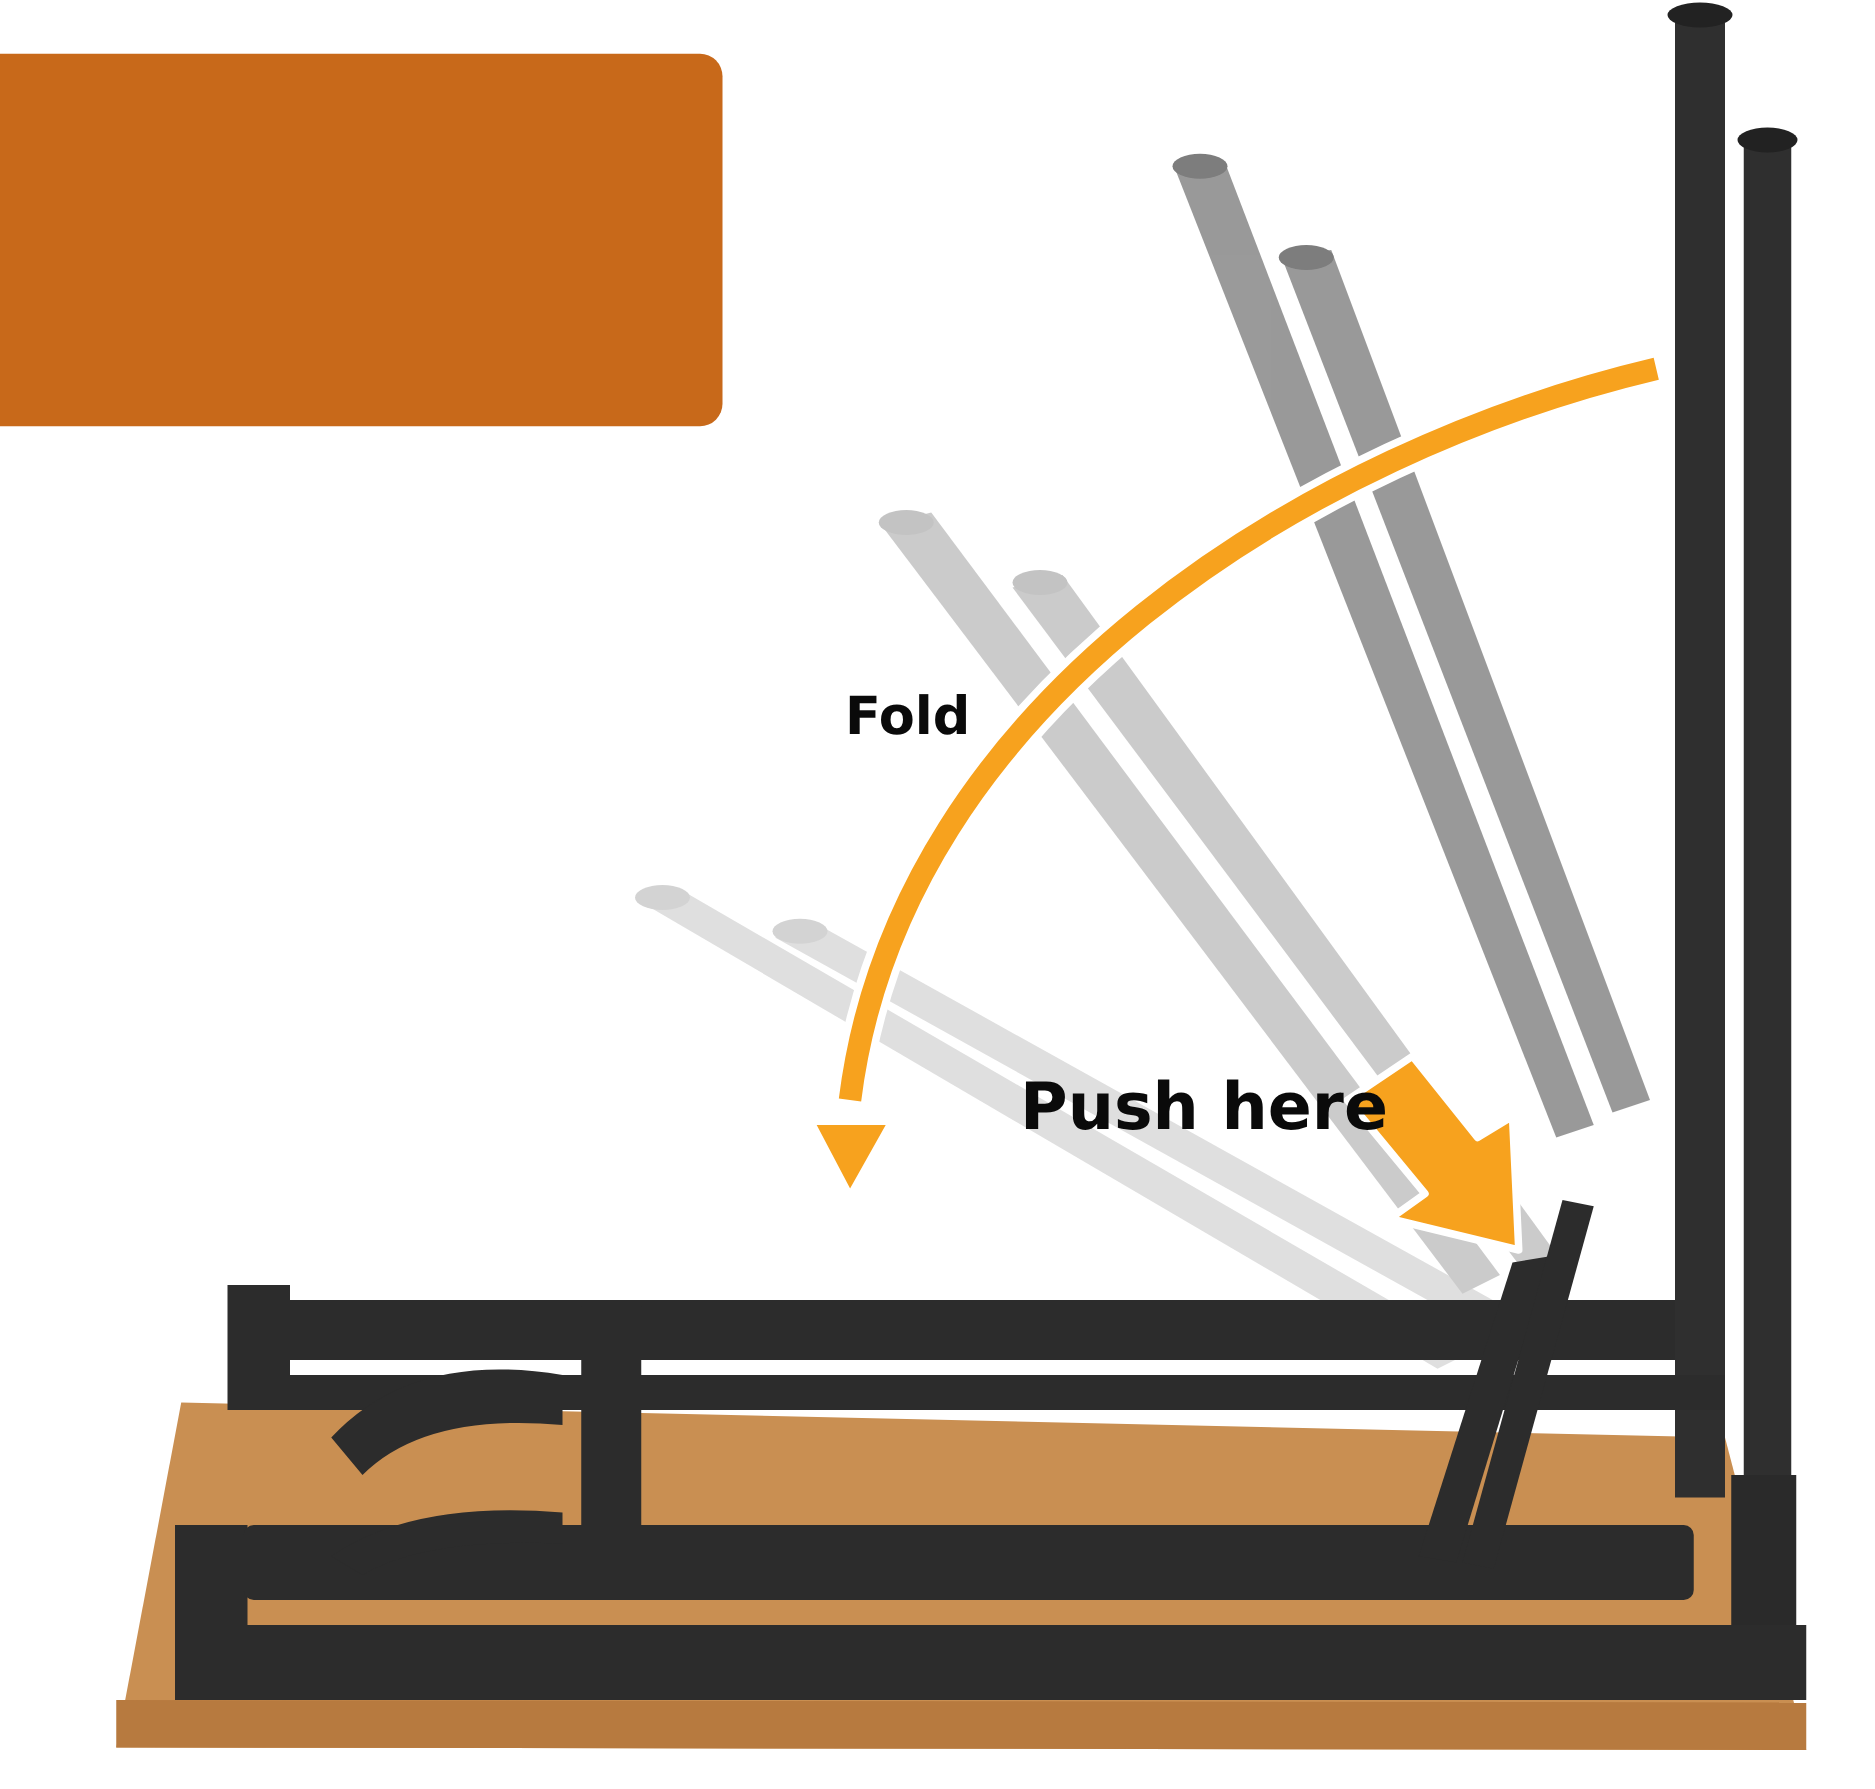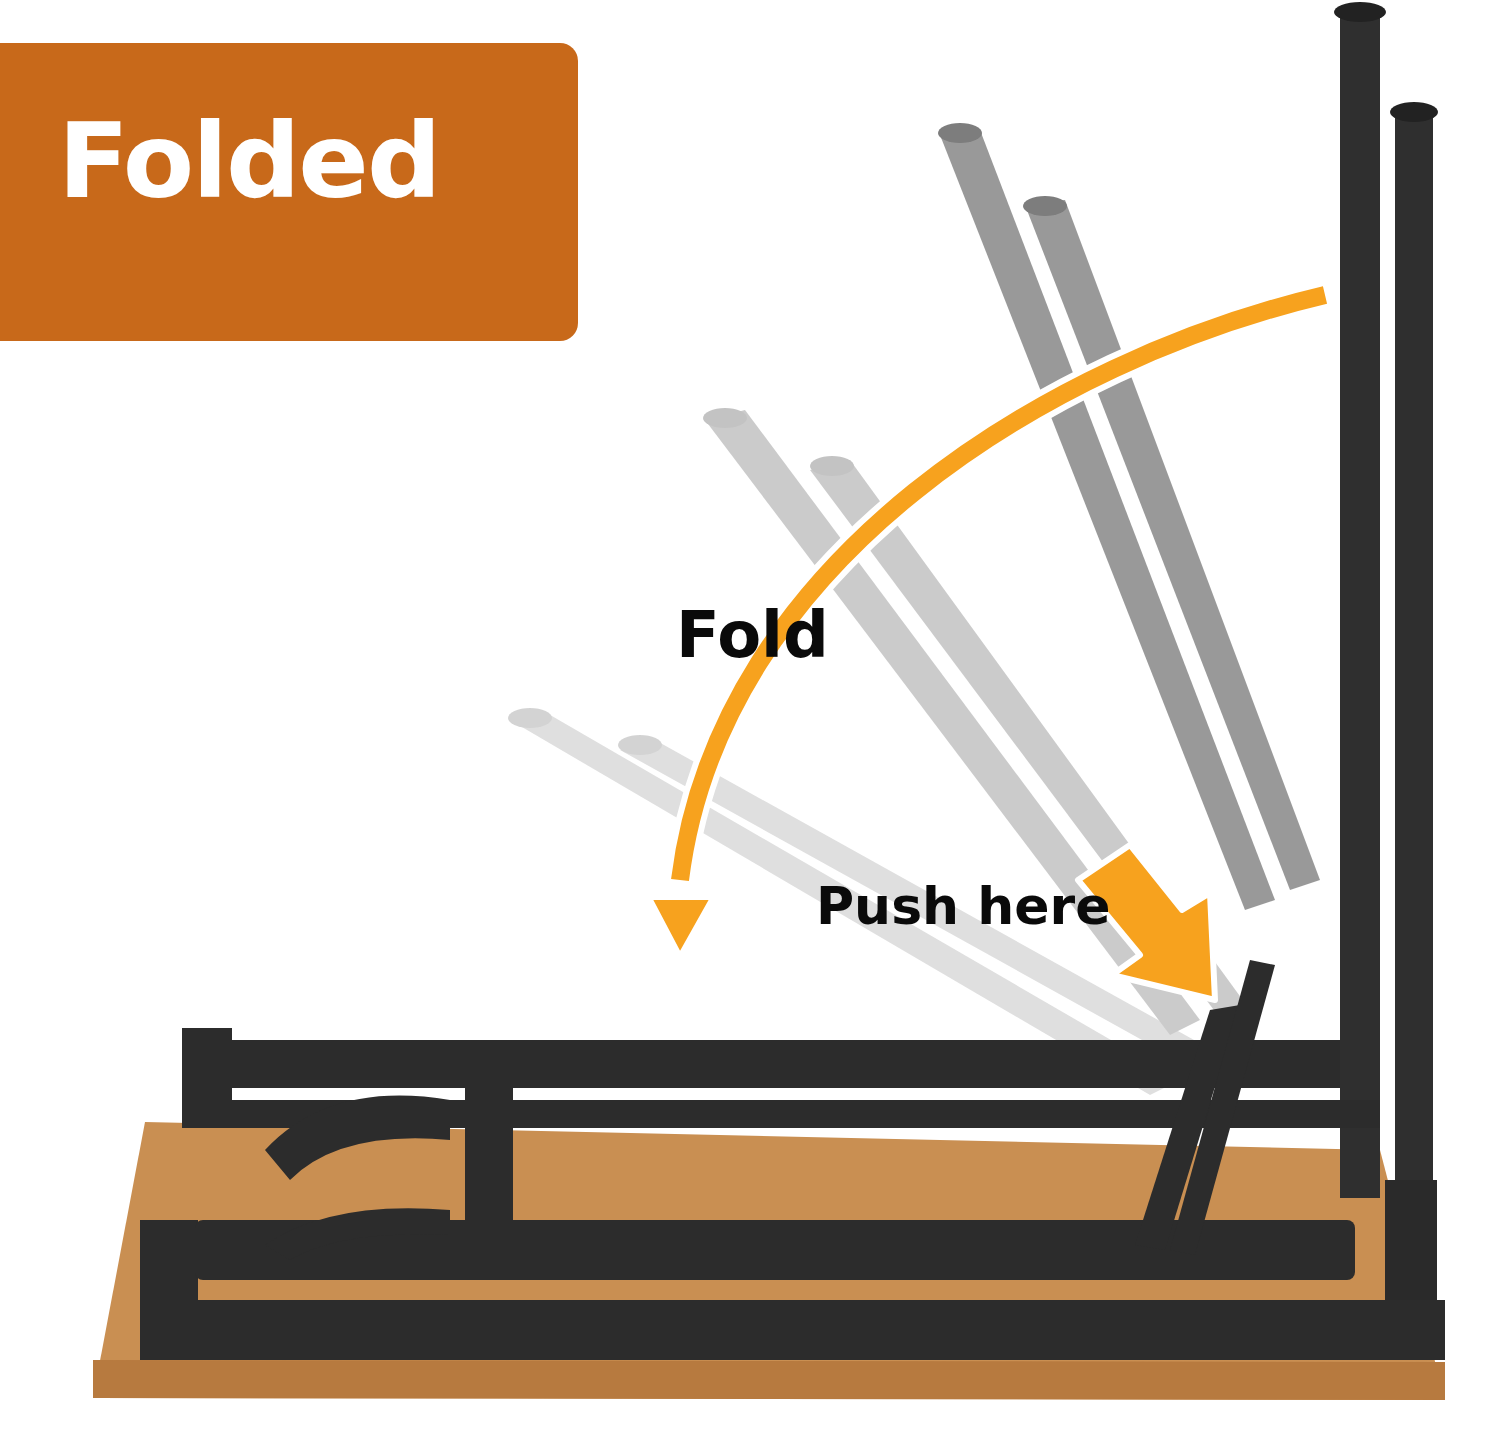--- a/index.html
+++ b/index.html
@@ -3,22 +3,22 @@
 <meta charset="utf-8">
 <style>
   html, body { margin:0; padding:0; background:#ffffff; }
   body { width:1500px; height:1431px; position:relative; overflow:hidden; font-family:"DejaVu Sans", sans-serif; }
   .badge { position:absolute; left:0; top:43px; width:578px; height:298px; background:#c8691a; border-radius:0 18px 18px 0; }
   .badge-line { position:absolute; left:58px; color:#fff; font-family:"DejaVu Sans", sans-serif; font-weight:bold; font-size:104px; line-height:1; letter-spacing:-2px; white-space:nowrap; }
   .badge-line.l1 { top:66px; }
   .badge-line.l2 { top:190px; }
   .scene { position:absolute; left:0; top:0; width:1500px; height:1431px; }
   .label { position:absolute; font-family:"DejaVu Sans", sans-serif; font-weight:bold; color:#0a0a0a; white-space:nowrap; }
-  .fold-label { left:676px; top:598px; font-size:64px;text-align:right; }
-  .push-label { left:816px; top:876px; font-size:52px; }
+  .fold-label { left:676px; top:548px; font-size:42px;text-align:right; }
+  .push-label { left:816px; top:856px; font-size:52px; }
 </style>
 </head>
 <body>
 
 <svg class="scene" viewBox="0 0 1500 1431" width="1500" height="1431">
 
   <g>
     <polygon points="145,1122 1380,1150 1445,1400 93,1398" fill="#c98f52"></polygon>
     <polygon points="93,1360 1445,1362 1445,1400 93,1398" fill="#b77a3f"></polygon>
   </g>
@@ -71,17 +71,16 @@
     <path d="M1325,295 C1050,360 720,560 680,880" fill="none" stroke="#f7a21e" stroke-width="18"></path>
     <polygon points="650,898 712,898 680,955" fill="#f7a21e" stroke="#ffffff" stroke-width="4"></polygon>
   </g>
 
   <g>
     <polygon points="1078,880 1130,845 1182,910 1210,893 1215,1000 1112,975 1140,955" fill="#f7a21e" stroke="#ffffff" stroke-width="6" stroke-linejoin="round"></polygon>
   </g>
 </svg>
 
 <div class="badge">
-  <div class="badge-line l1">Folded</div>
 </div>
 
 <div class="label fold-label">Fold</div>
 <div class="label push-label">Push here</div>
 
 </body></html>

